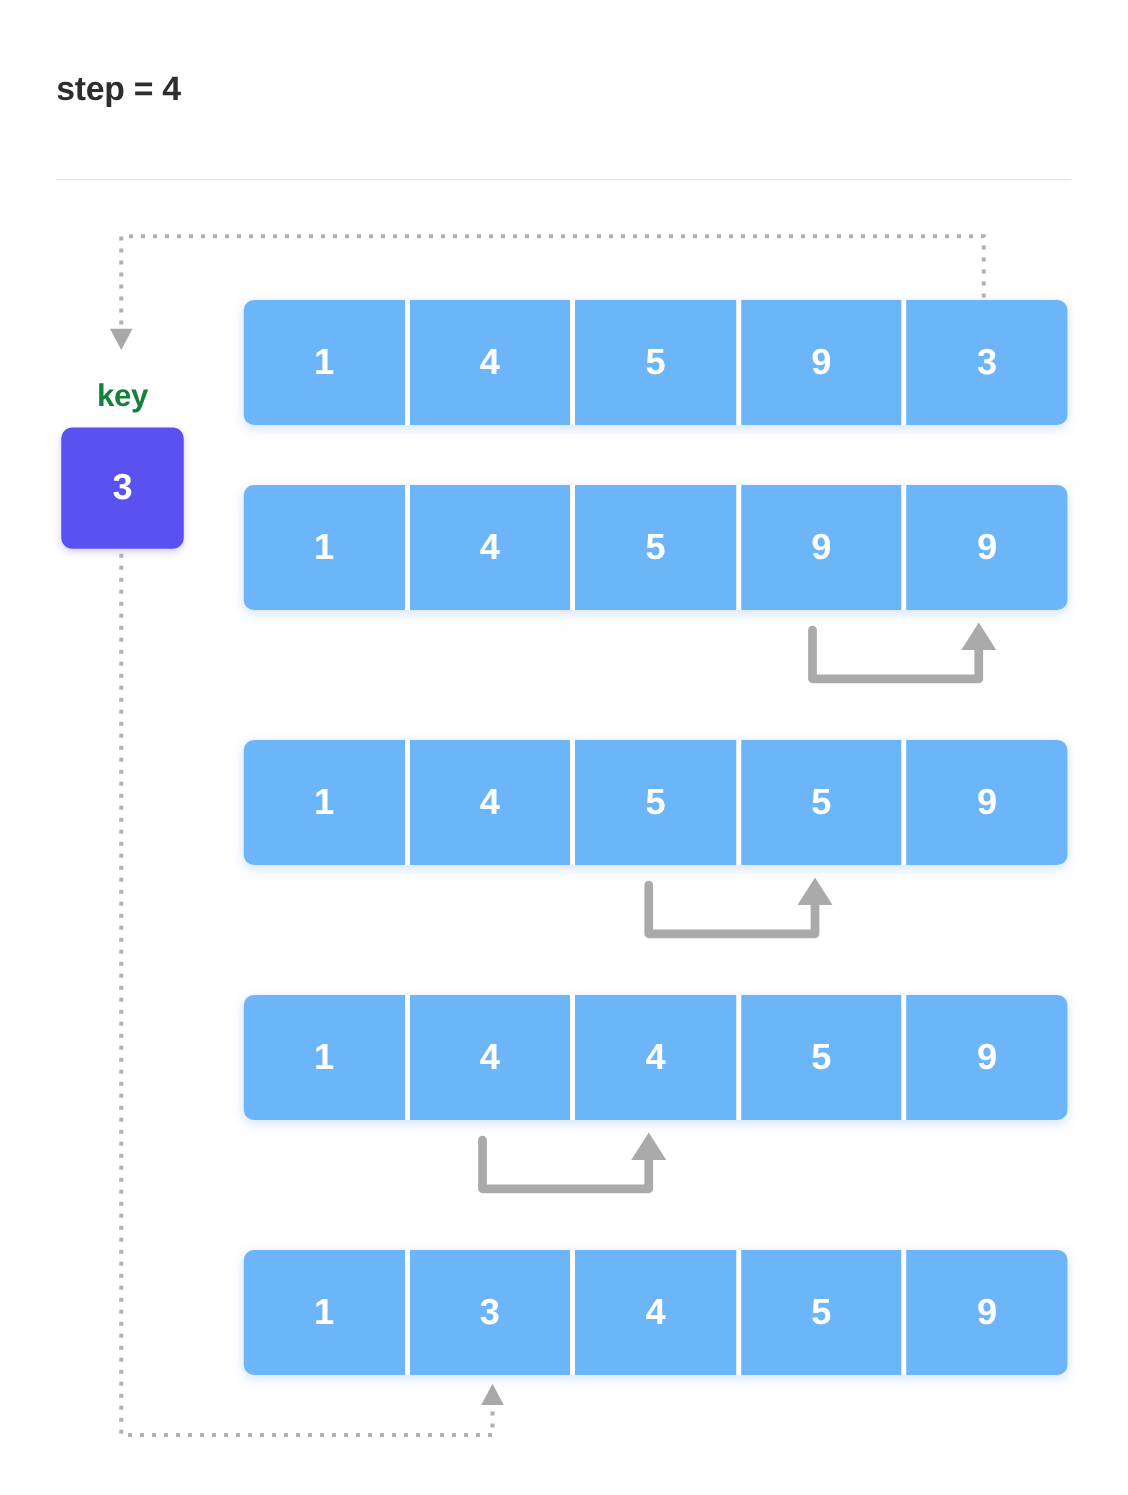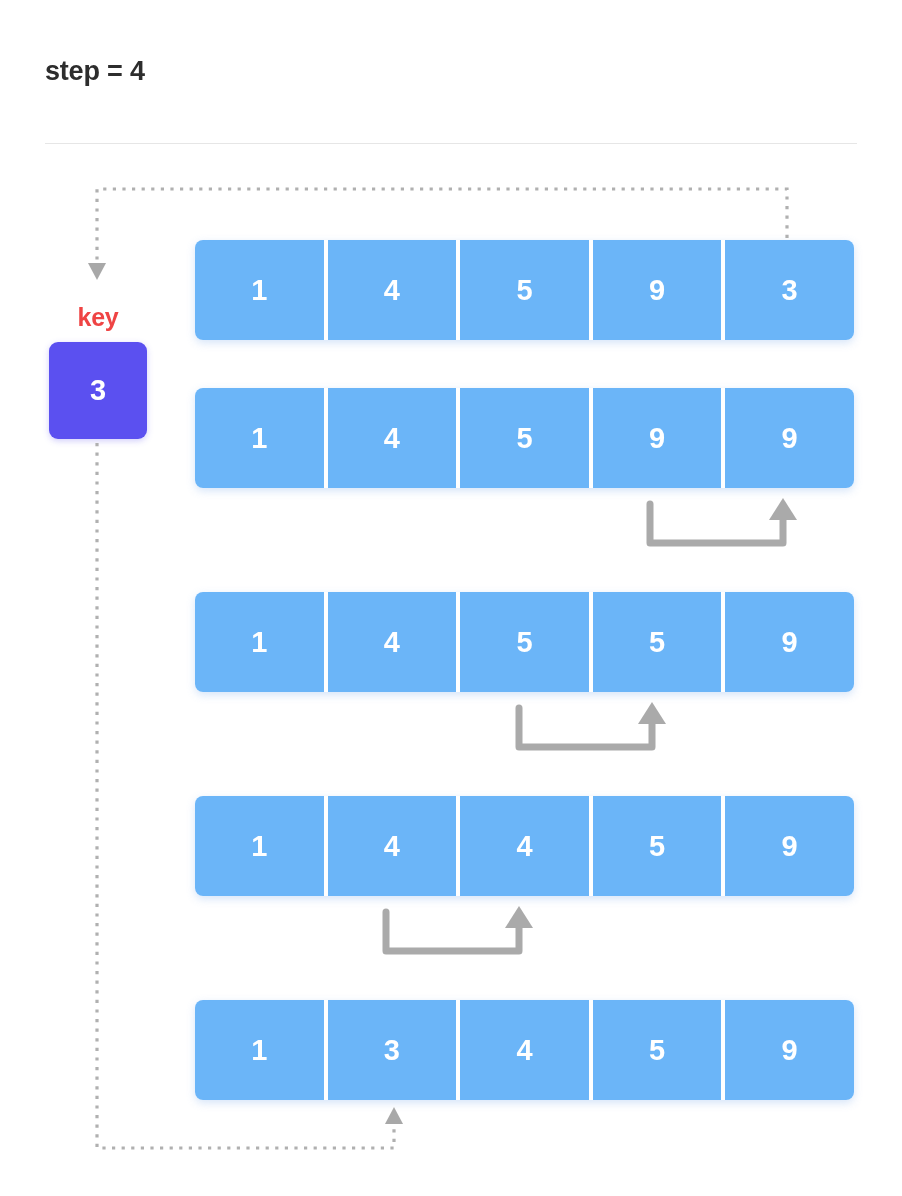--- a/index.html
+++ b/index.html
@@ -46,21 +46,21 @@
 
   
   #key-label {
     position: absolute;
     left: 49px;
     top: 303px;
     width: 98px;
     text-align: center;
     font-size: 25px;
     font-weight: bold;
-    color: #ef4444;
+    color: #15803d;
     letter-spacing: -0.3px;
   }
   #key-box {
     position: absolute;
     left: 49px;
     top: 342px;
     width: 98px;
     height: 97px;
     background: #5b50f0;
     border-radius: 9px;

